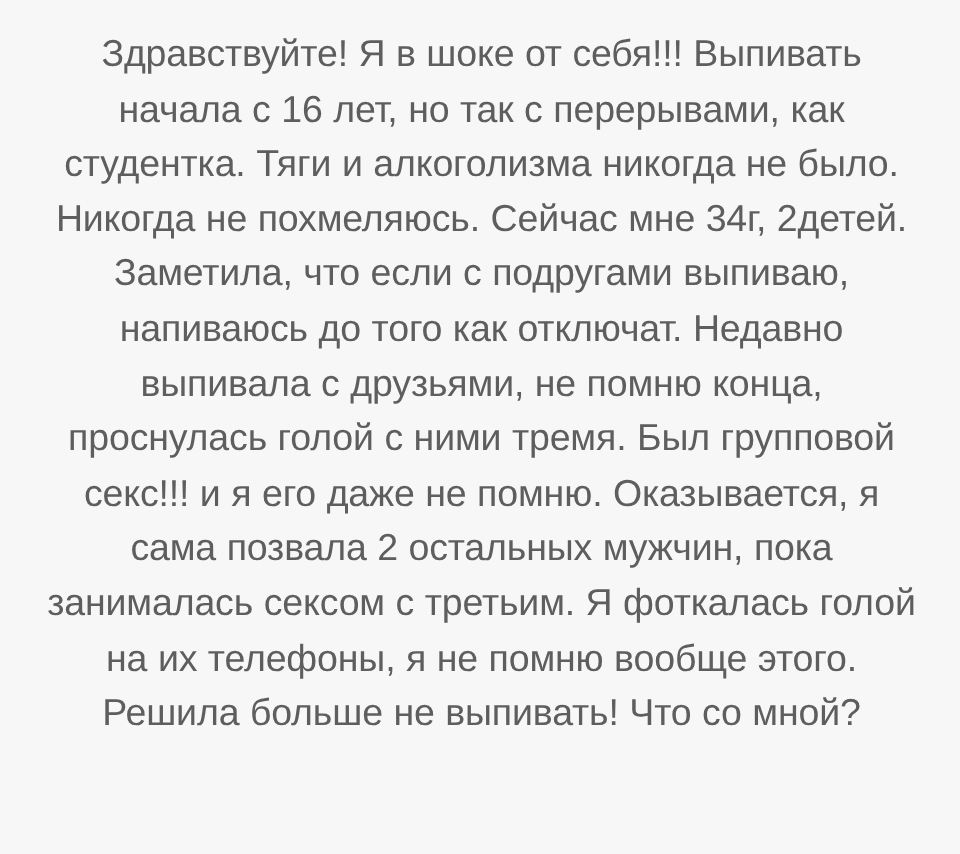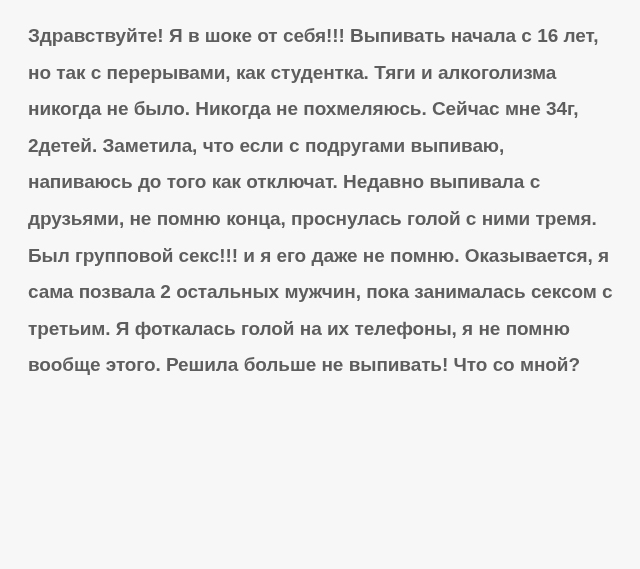--- a/index.html
+++ b/index.html
@@ -17,27 +17,27 @@
     box-sizing: border-box;
     width: 640px;
     height: 569px;
     background: #f7f7f7;
     padding: 18px 26px 18px 28px;
     display: block;
   }
   .story-text {
     margin: 0;
     color: #5e5e5e;
-    font-size: 19px;
+    font-size: 25px;
     line-height: 36.6px;
     letter-spacing: -0.1px;
-    text-align: left;
+    text-align: center;
     white-space: pre-wrap;
     word-spacing: 0.2px;
-    font-weight: 700;
+    font-weight: 400;
     text-rendering: optimizeLegibility;
   }
 </style>
 </head>
 <body>
 
 <div class="page">
   <p class="story-text">Здравствуйте! Я в шоке от себя!!! Выпивать начала с 16 лет, но так с перерывами, как студентка. Тяги и алкоголизма никогда не было. Никогда не похмеляюсь. Сейчас мне 34г, 2детей. Заметила, что если с подругами выпиваю, напиваюсь до того как отключат. Недавно выпивала с друзьями, не помню конца, проснулась голой с ними тремя. Был групповой секс!!! и я его даже не помню. Оказывается, я сама позвала 2 остальных мужчин, пока занималась сексом с третьим. Я фоткалась голой на их телефоны, я не помню вообще этого. Решила больше не выпивать! Что со мной?</p>
 </div>
 

